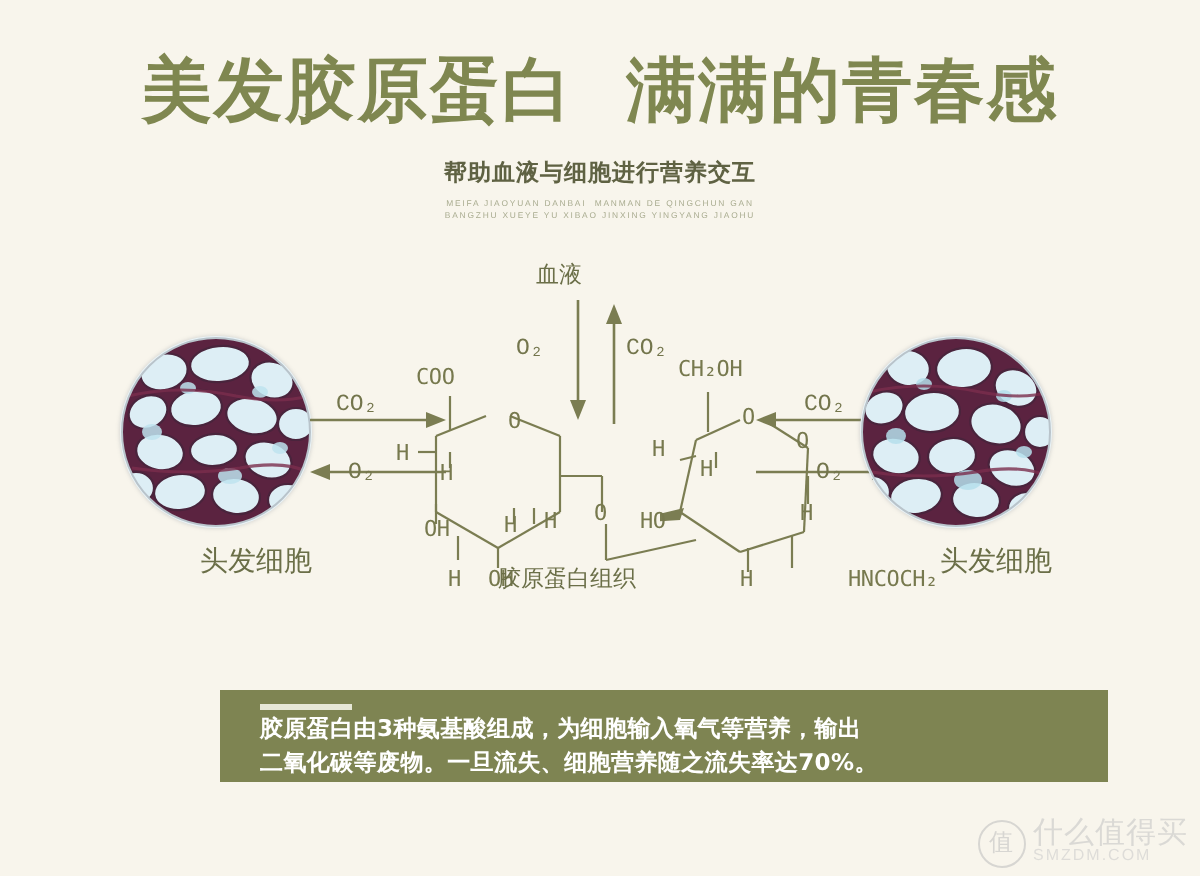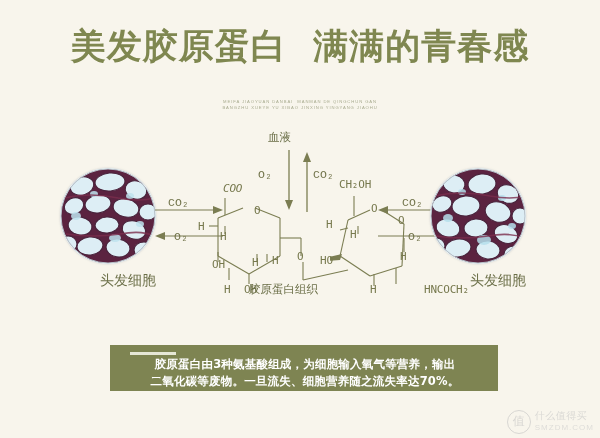--- a/index.html
+++ b/index.html
@@ -78,25 +78,24 @@
   }
   .cell-circle svg{display:block;}
   .cell-cap{
     position:absolute;left:0;width:96px;top:104px;
     text-align:right;font-size:14px;color:#6b6f48;
     font-family:"DejaVu Sans",sans-serif;white-space:nowrap;
   }
 
   
   #note{
-    position:absolute;left:110px;top:345px;width:388px;height:46px;
+    position:absolute;left:110px;top:345px;width:444px;height:46px;
     background:#7e8452;
     box-sizing:border-box;
     padding:11px 18px 0 20px;
-    text-align:center;
   }
   #note .accent{
     position:absolute;left:20px;top:7px;width:46px;height:2.5px;background:#e6e7d6;
   }
   #note p{
     margin:0;color:#ffffff;font-size:11.5px;line-height:16px;
     font-weight:bold;letter-spacing:.2px;
     font-family:"DejaVu Sans",sans-serif;white-space:nowrap;
   }
   #note .l2{margin-top:1px;}
@@ -104,29 +103,30 @@
   
   #watermark{position:absolute;right:6px;bottom:4px;opacity:.55;
     display:flex;align-items:center;gap:4px;}
   #watermark .wm-badge{
     width:22px;height:22px;border-radius:50%;
     border:1.6px solid #bdbdbd;color:#bdbdbd;
     font-size:12px;line-height:20px;text-align:center;
     font-family:"DejaVu Sans",sans-serif;
   }
   #watermark .wm-txt{line-height:11px;}
-  #watermark .wm-cn{font-size:10px;color:#c3c3c3;font-family:Liberation Mono, monospace;letter-spacing:.5px;}
+  #watermark .wm-cn{font-size:15px;color:#c3c3c3;font-family:Liberation Sans, sans-serif;letter-spacing:.5px;}
   #watermark .wm-en{font-size:8px;color:#c9c9c9;letter-spacing:1px;font-family:"Liberation Sans",sans-serif;}
 </style>
 </head>
 <body>
 
 <div id="page">
 
   <div class="title">美发胶原蛋白  满满的青春感</div>
+  <div class="subtitle">帮助血液与细胞进行营养交互</div>
   <div class="pinyin l1">MEIFA JIAOYUAN DANBAI  MANMAN DE QINGCHUN GAN</div>
   <div class="pinyin l2">BANGZHU XUEYE YU XIBAO JINXING YINGYANG JIAOHU</div>
 
   <div id="diagram">
 
     <div class="dlabel" style="left:268px;top:10px;">血液</div>
 
     <svg style="position:absolute;left:282px;top:30px;" width="14" height="62">
       <line x1="7" y1="0" x2="7" y2="52" stroke="#7b7d52" stroke-width="1.3"></line>
       <polygon points="7,60 3,50 11,50" fill="#7b7d52"></polygon>
@@ -210,21 +210,21 @@
         <line x1="13" y1="62" x2="13" y2="72"></line>
         <line x1="24" y1="78" x2="24" y2="90"></line>
         <line x1="44" y1="84" x2="44" y2="94"></line>
         <line x1="52" y1="72" x2="52" y2="64"></line>
         <line x1="62" y1="72" x2="62" y2="64"></line>
 
         <line x1="75" y1="48" x2="96" y2="48"></line>
         <line x1="96" y1="48" x2="96" y2="66"></line>
       </g>
     </svg>
-    <div class="chem" style="left:223px;top:62px;font-style:italic;"><span>COO</span></div>
+    <div class="chem" style="left:208px;top:62px;"><span>COO</span></div>
     <div class="chem" style="left:254px;top:84px;"><span>O</span></div>
     <div class="chem" style="left:198px;top:100px;"><span>H</span></div>
     <div class="chem" style="left:220px;top:110px;"><span>H</span></div>
     <div class="chem" style="left:212px;top:138px;"><span>OH</span></div>
     <div class="chem" style="left:252px;top:136px;"><span>H</span></div>
     <div class="chem" style="left:272px;top:134px;"><span>H</span></div>
     <div class="chem" style="left:224px;top:163px;"><span>H</span></div>
     <div class="chem" style="left:244px;top:163px;"><span>OH</span></div>
     <div class="chem" style="left:297px;top:130px;"><span>O</span></div>
 

